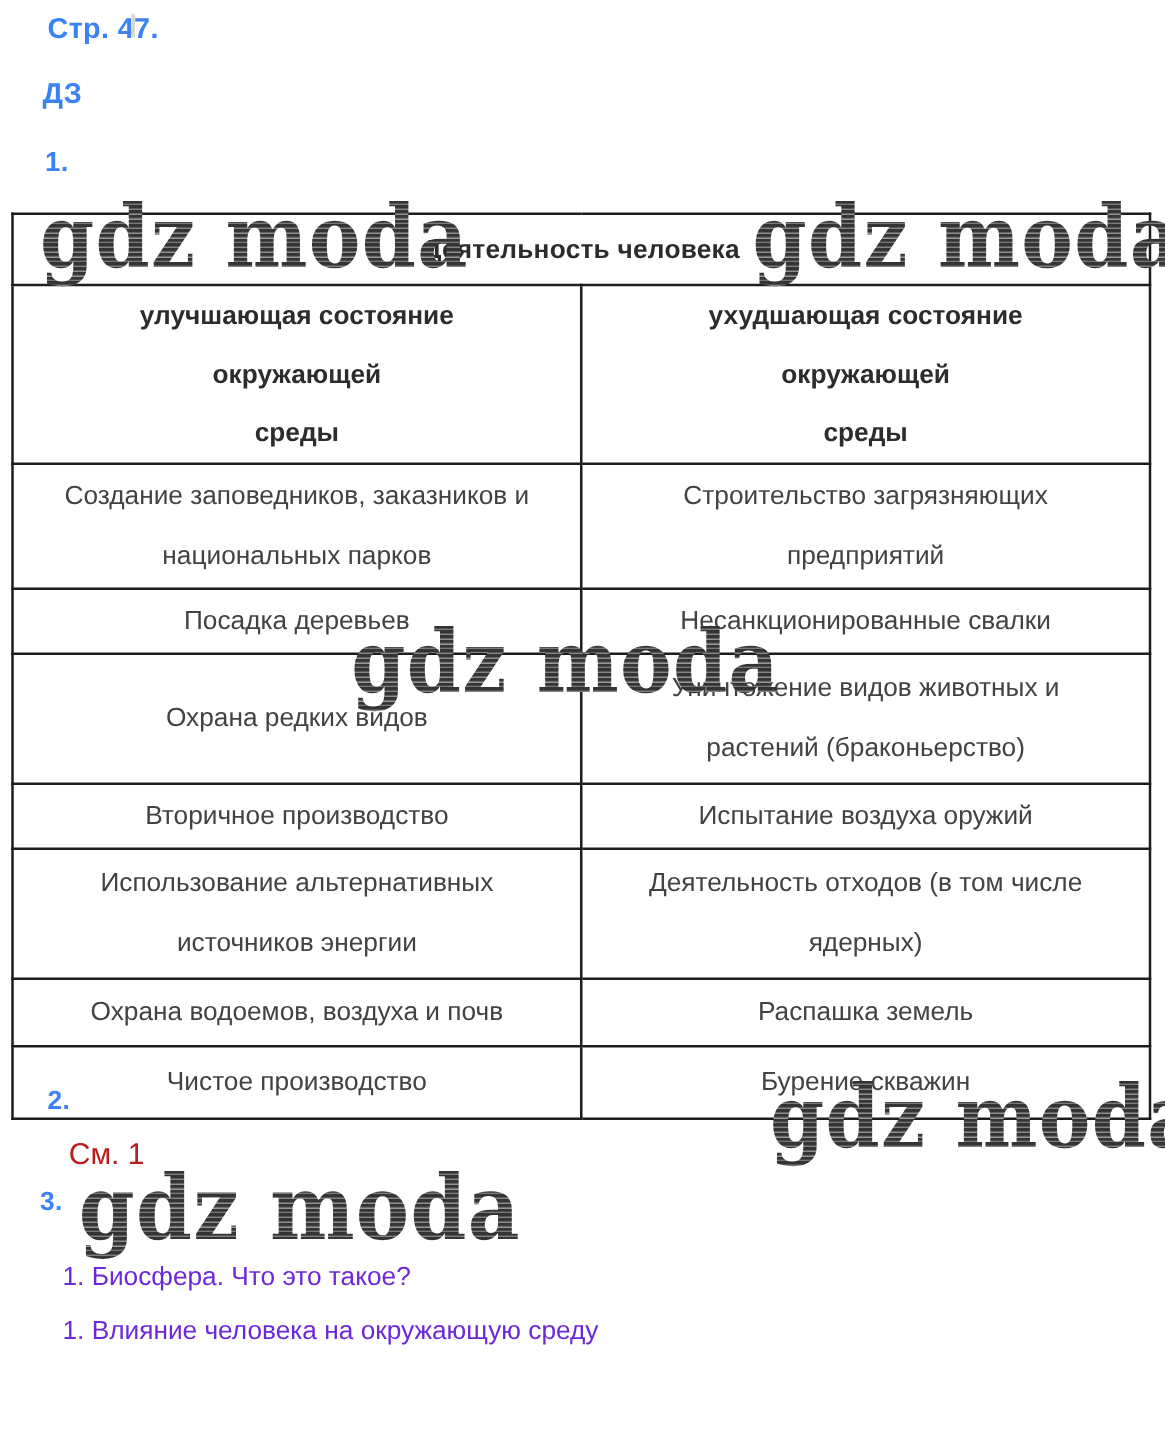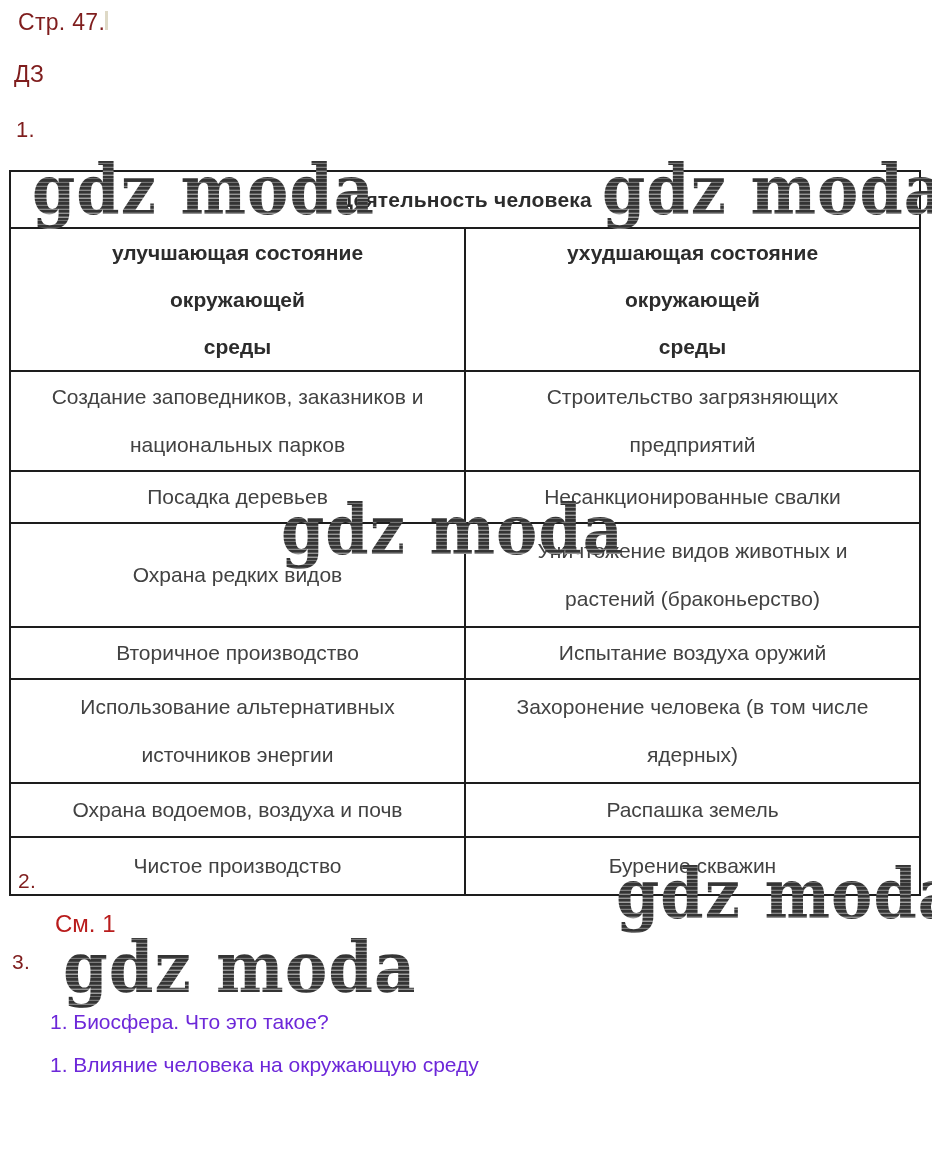--- a/index.html
+++ b/index.html
@@ -4,21 +4,21 @@
 <style>
   html,body{margin:0;padding:0;background:#ffffff;}
   .page{
     position:relative;
     width:932px;height:1155px;
     background:#ffffff;
     font-family:"Liberation Sans", sans-serif;
     color:#3f3f3f;
     overflow:hidden;
   }
-  .lbl{position:absolute;font-weight:400;color:#7f1d1d;font-size:23px;letter-spacing:.3px;}
+  .lbl{position:absolute;font-weight:700;color:#3b82f6;font-size:23px;letter-spacing:.3px;margin-left:20px;}
   #page-label{left:18px;top:9px;}
   #dz-label{left:14px;top:61px;}
   #q1-label{left:16px;top:117px;font-size:22px;}
   #q2-label{left:18px;top:869px;font-size:21px;}
   #q3-label{left:12px;top:950px;font-size:21px;}
   #see-answer{position:absolute;left:55px;top:910px;font-size:24px;color:#b91c1c;}
 
   
   table.main{
     position:absolute;left:9px;top:170px;width:912px;
@@ -113,21 +113,21 @@
         <td class="cell">Уничтожение видов животных и
 растений (браконьерство)</td>
       </tr>
       <tr class="r-short">
         <td class="cell">Вторичное производство</td>
         <td class="cell">Испытание воздуха оружий</td>
       </tr>
       <tr class="r-tall2">
         <td class="cell">Использование альтернативных
 источников энергии</td>
-        <td class="cell">Захоронение человека (в том числе
+        <td class="cell">Деятельность отходов (в том числе
 ядерных)</td>
       </tr>
       <tr class="r-short2">
         <td class="cell">Охрана водоемов, воздуха и почв</td>
         <td class="cell">Распашка земель</td>
       </tr>
       <tr class="r-short3">
         <td class="cell">Чистое производство</td>
         <td class="cell">Бурение скважин</td>
       </tr>

